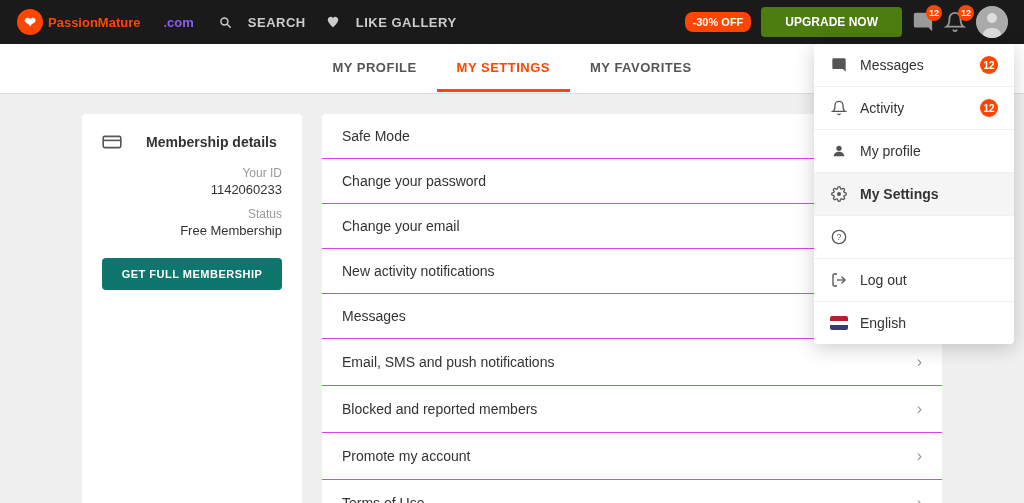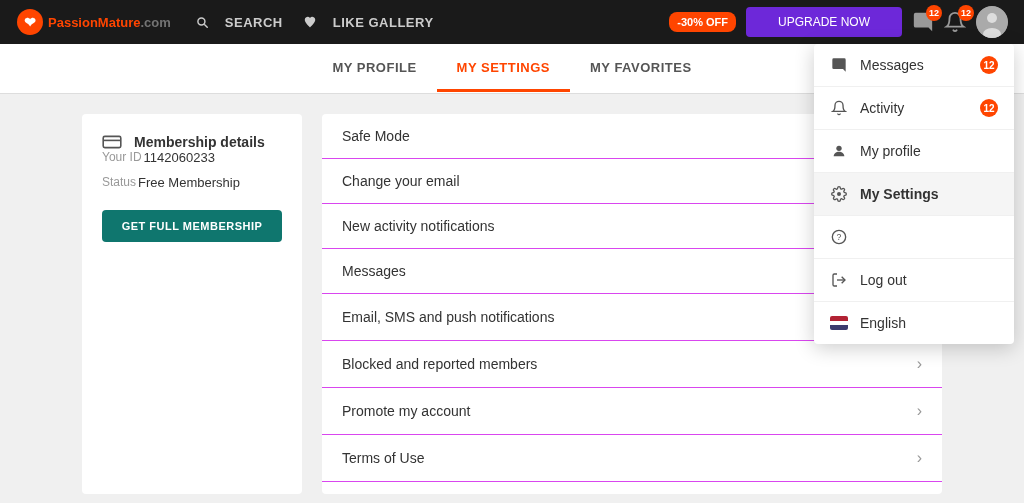--- a/index.html
+++ b/index.html
@@ -55,25 +55,25 @@
     }
     .discount-badge {
       background: #ff4500;
       color: white;
       font-size: 11px;
       font-weight: bold;
       padding: 4px 8px;
       border-radius: 8px;
     }
     .upgrade-btn {
-      background: #6d28d9;
+      background: #4d7c0f;
       color: white;
       font-size: 12px;
-      font-weight: normal;
-      padding: 8px 32px;
+      font-weight: bold;
+      padding: 8px 24px;
       border-radius: 4px;
       cursor: pointer;
       border: none;
       text-transform: uppercase;
     }
     .header-icon-btn {
       position: relative;
       cursor: pointer;
       display: flex;
       align-items: center;
@@ -143,30 +143,32 @@
       background: white;
       border-radius: 4px;
       padding: 20px;
       width: 220px;
       flex-shrink: 0;
       min-height: 380px;
     }
     .membership-header {
       display: flex;
       align-items: center;
-      gap: 12px;
-      margin-bottom: 0;
+      gap: 24px;
+      margin-bottom: 16px;
       font-weight: bold;
       font-size: 14px;
       color: #333;
     }
     .membership-row {
       display: flex;
+      flex-direction: column;
       gap: 2px;
       margin-bottom: 10px;
+      align-items: flex-end;
     }
     .membership-label {
       font-size: 12px;
       color: #999;
     }
     .membership-value {
       font-size: 13px;
       color: #333;
     }
     .get-membership-btn {
@@ -263,21 +265,21 @@
 </head>
 <body>
 
 <header class="header">
   <div class="header-logo">
     <svg class="logo-icon" viewBox="0 0 28 28">
       <circle cx="14" cy="14" r="13" fill="#ff4500"></circle>
       <text x="14" y="19" text-anchor="middle" font-size="14" fill="white" font-weight="bold">❤</text>
     </svg>
     <span class="logo-text">
-      <span>PassionMature</span><span style="color:#737373;">.com</span>
+      <span>PassionMature</span><span style="color:#8b5cf6;margin-left:23px;">.com</span>
     </span>
   </div>
   <nav class="header-nav">
     <div class="header-nav-item">
       <svg width="14" height="14" viewBox="0 0 24 24">
           <path d="M21 21l-4.35-4.35M17 11A6 6 0 1 1 5 11a6 6 0 0 1 12 0z" stroke="#ccc" stroke-width="2.5" fill="none" stroke-linecap="round"></path>
         </svg>
       <span>SEARCH</span>
     </div>
     <div class="header-nav-item">
@@ -337,20 +339,23 @@
       <span class="membership-value">Free Membership</span>
     </div>
     <button class="get-membership-btn">GET FULL MEMBERSHIP</button>
   </div>
 
   <div class="settings-panel">
     <div class="settings-item">
       <span class="settings-item-text">Safe Mode</span>
     </div>
     <div class="settings-item">
+      <span class="settings-item-text">Change your password</span>
+    </div>
+    <div class="settings-item">
       <span class="settings-item-text">Change your email</span>
     </div>
     <div class="settings-item">
       <span class="settings-item-text">New activity notifications</span>
     </div>
     <div class="settings-item">
       <span class="settings-item-text">Messages</span>
     </div>
     <div class="settings-item">
       <span class="settings-item-text">Email, SMS and push notifications</span>

